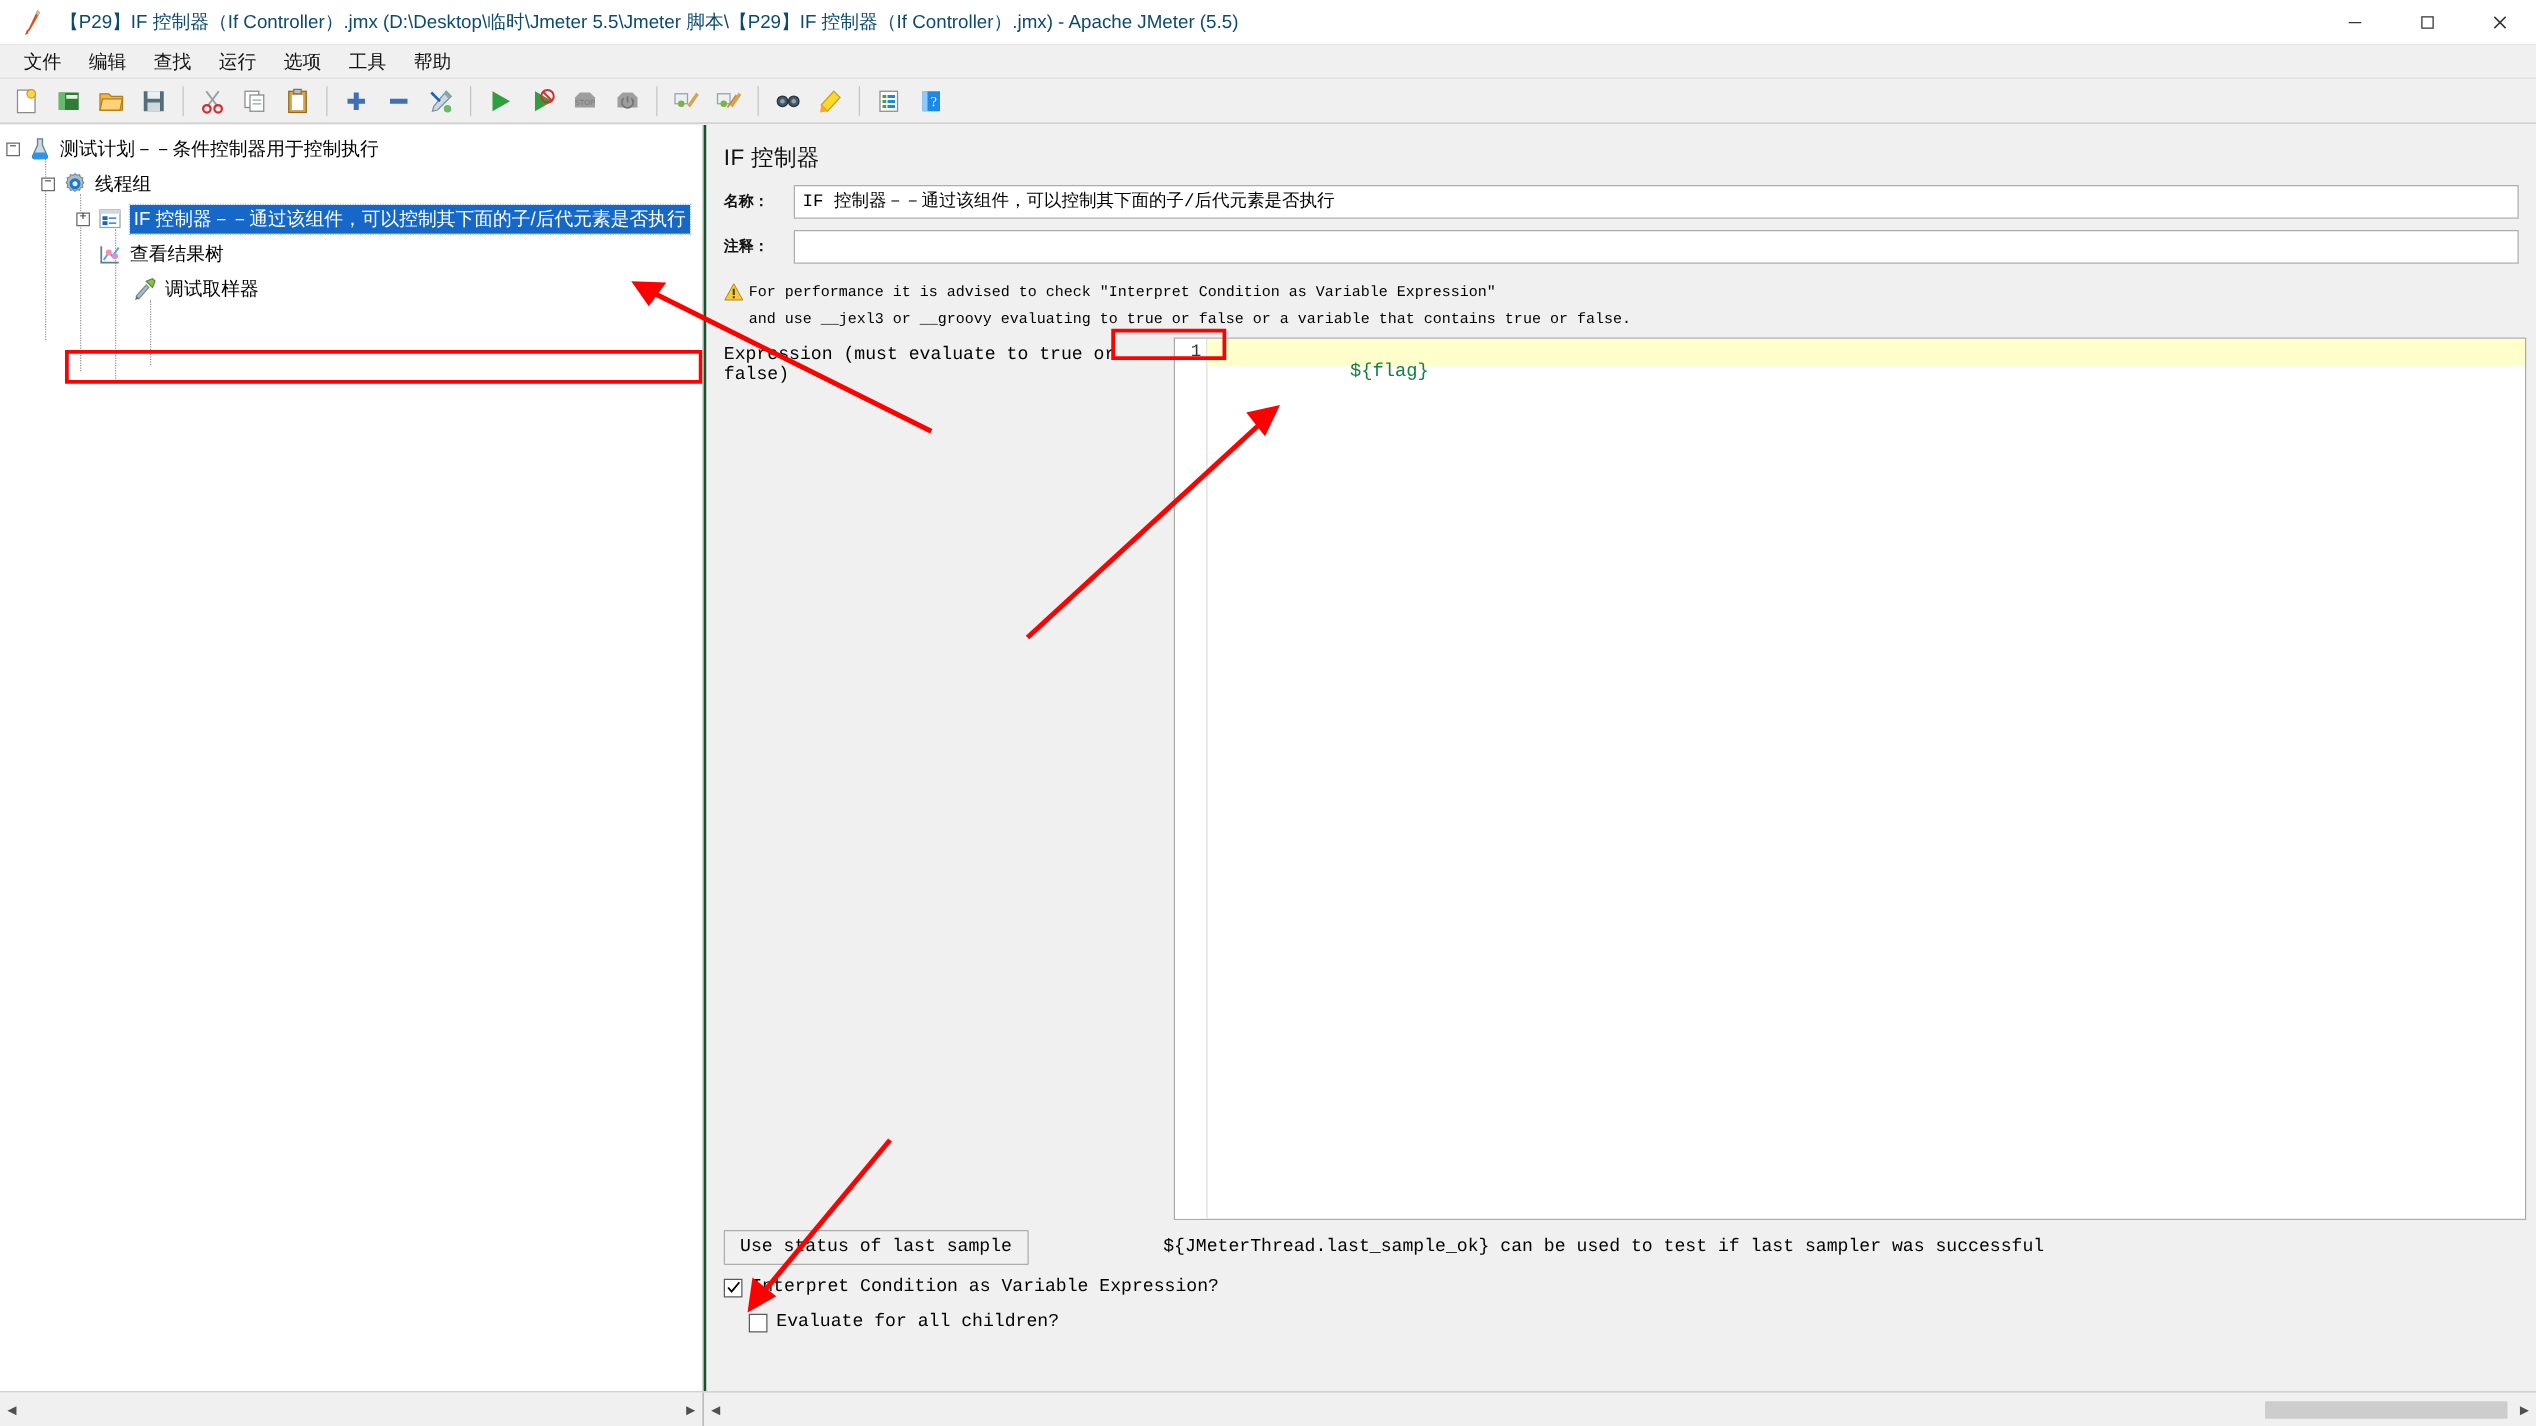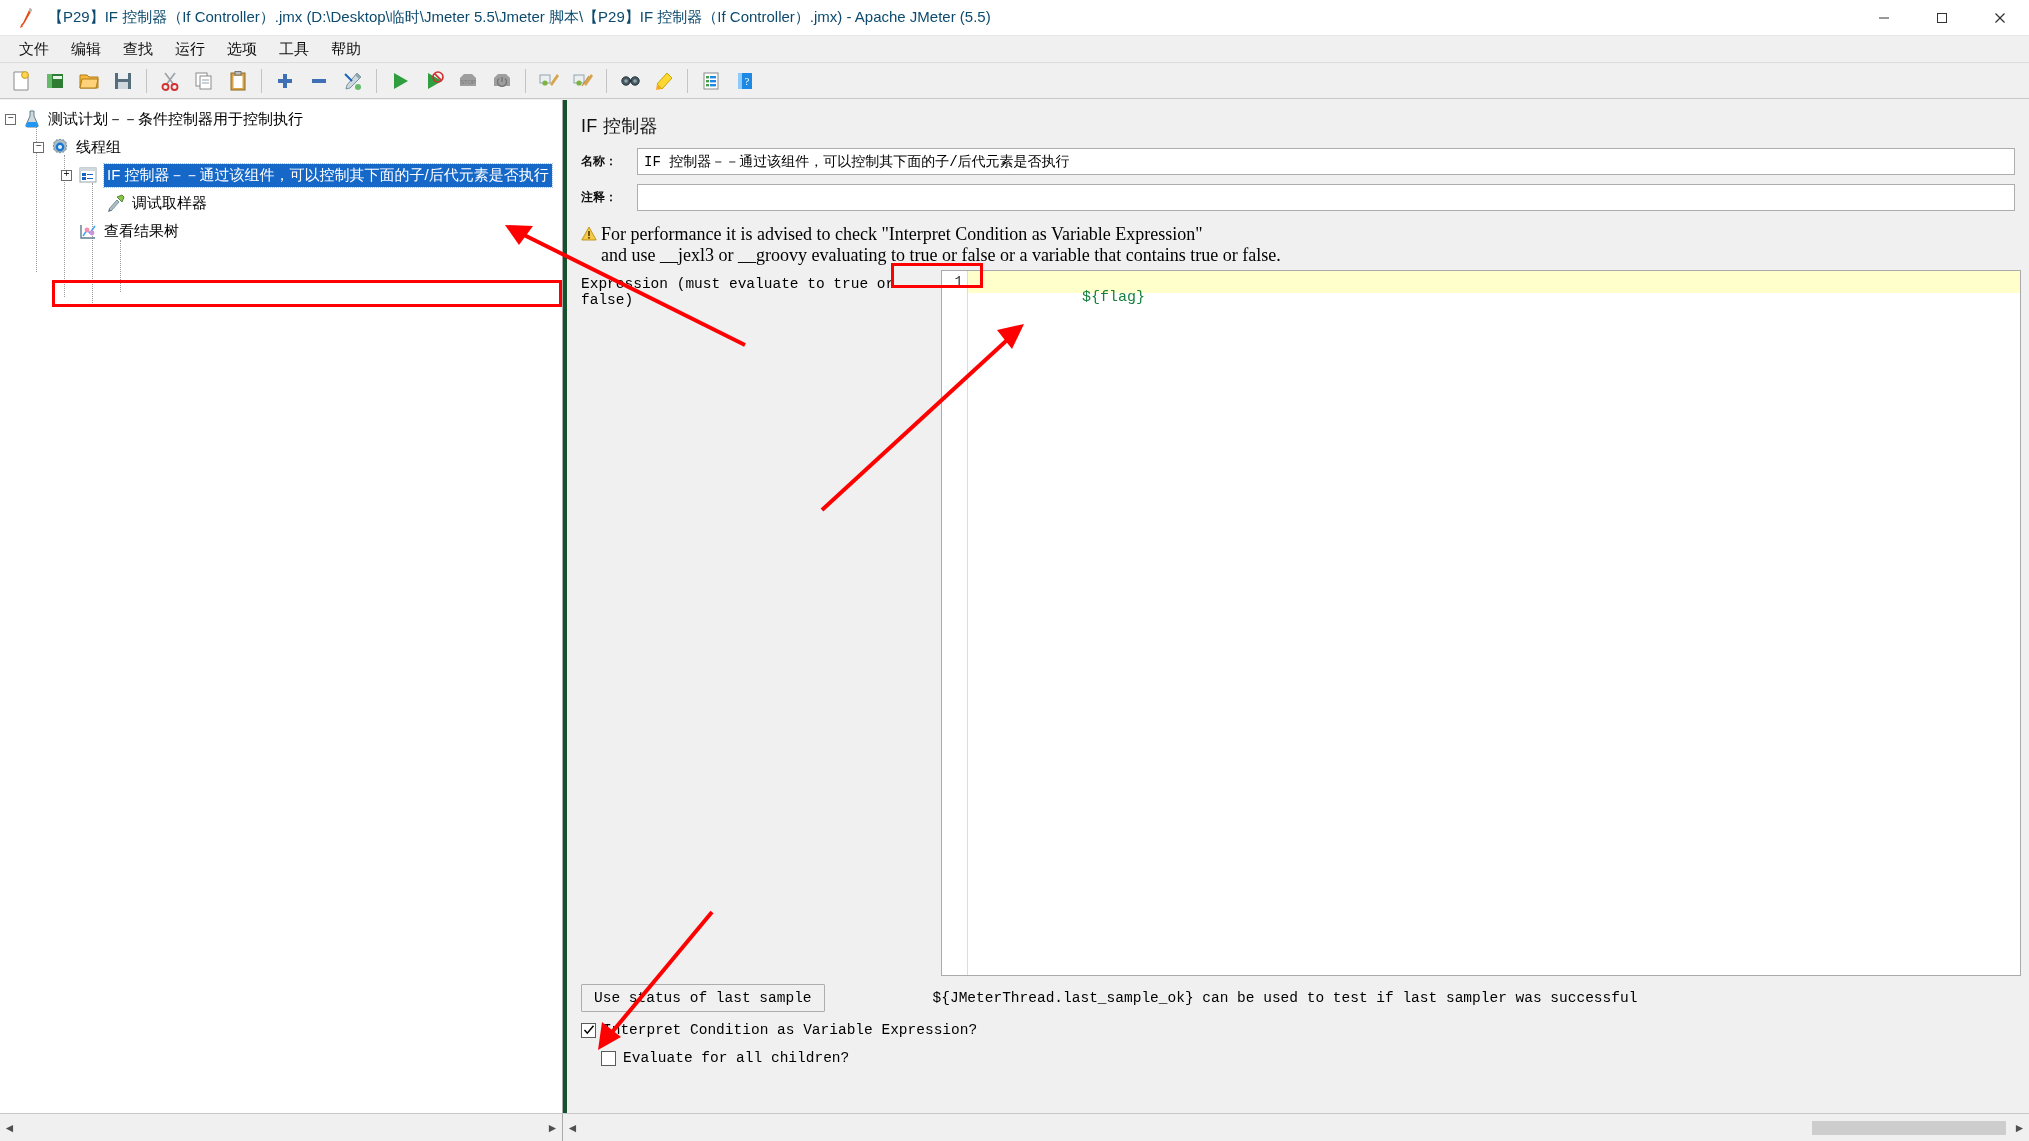--- a/index.html
+++ b/index.html
@@ -94,41 +94,41 @@
   .dots { position:absolute; border-left:1px dotted #9a9a9a; }
 
   
   .redbox {
     position:absolute; border:3px solid #ff0000; pointer-events:none;
   }
 
   
   .rightpane {
     flex:1; background:#f0f0f0; position:relative; overflow:hidden;
-    border-left:4px solid #14532d;
+    border-left:2px solid #14532d;
   }
   .panel-title {
     font-size:18px; color:#111; padding:14px 0 10px 14px;
     letter-spacing:0.3px;
   }
   .formrow { display:flex; align-items:center; padding:0 14px 0 14px; margin-bottom:9px; }
   .flabel { font-size:12px; width:56px; color:#111; flex:0 0 auto;font-weight:bold; }
   .finput {
     flex:1; height:27px; background:#fff; border:1px solid #adadad;
     font-size:14px; font-family:"Liberation Mono", monospace;
     color:#000; padding:3px 6px; line-height:20px;
     white-space:nowrap; overflow:hidden;
   }
   .warnblock {
     display:flex; align-items:flex-start; padding:4px 14px 2px 14px;
   }
   .warn-icon { width:20px; flex:0 0 auto; padding-top:2px; }
   .warn-text {
-    font-family:Liberation Serif, serif;
-    font-size:18px; color:#000; line-height:21px; white-space:pre;
+    font-family:Liberation Mono, monospace;
+    font-size:12px; color:#000; line-height:21px; white-space:pre;
   }
   .exprrow { display:flex; align-items:flex-start; padding:2px 0 0 14px; }
   .exprlabel {
     font-family:"Liberation Mono", monospace; font-size:14.5px;
     color:#000; width:360px; padding-top:6px; flex:0 0 auto;
   }
   .editor {
     flex:1; margin-right:8px; border:1px solid #aaa; background:#fff;
     height:706px; position:relative; display:flex; overflow:hidden;
   }
@@ -423,45 +423,45 @@
             <rect x="2" y="3" width="16" height="3" fill="#cfd8dc"></rect>
             <rect x="4" y="8" width="4" height="3" fill="#1565c0"></rect>
             <rect x="4" y="12" width="4" height="3" fill="#1565c0"></rect>
             <line x1="9" y1="9.5" x2="15" y2="9.5" stroke="#1565c0"></line>
             <line x1="9" y1="13.5" x2="15" y2="13.5" stroke="#1565c0"></line>
           </svg>
         </div>
         <span class="tlabel">IF 控制器－－通过该组件，可以控制其下面的子/后代元素是否执行</span>
       </div>
 
-      <div class="trow" style="padding-left:89px;">
-        <div class="handle-space"></div>
-        <div class="ticon">
-          <svg width="20" height="20" viewBox="0 0 20 20">
-            <path d="M3 16 L11 7 L13 9 L5 18 Z" fill="#b0bec5" stroke="#78909c"></path>
-            <path d="M11 4 L16 2 L18 4 L16 9 L13 6 Z" fill="#8bc34a" stroke="#558b2f"></path>
-            <path d="M3 16 L5 18 L2 19 Z" fill="#546e7a"></path>
-          </svg>
-        </div>
-        <span class="tlabel">调试取样器</span>
-      </div>
-
       <div class="trow" style="padding-left:61px;">
         <div class="handle-space"></div>
         <div class="ticon">
           <svg width="20" height="20" viewBox="0 0 20 20">
             <path d="M3 4 v13 h14" fill="none" stroke="#607d8b" stroke-width="1.4"></path>
             <path d="M5 15 L9 9 L12 12 L17 5" fill="none" stroke="#42a5f5" stroke-width="1.5"></path>
             <circle cx="9" cy="9" r="2.4" fill="#f48fb1"></circle>
             <circle cx="14" cy="12" r="2.4" fill="#ce93d8"></circle>
           </svg>
         </div>
         <span class="tlabel">查看结果树</span>
       </div>
 
+      <div class="trow" style="padding-left:89px;">
+        <div class="handle-space"></div>
+        <div class="ticon">
+          <svg width="20" height="20" viewBox="0 0 20 20">
+            <path d="M3 16 L11 7 L13 9 L5 18 Z" fill="#b0bec5" stroke="#78909c"></path>
+            <path d="M11 4 L16 2 L18 4 L16 9 L13 6 Z" fill="#8bc34a" stroke="#558b2f"></path>
+            <path d="M3 16 L5 18 L2 19 Z" fill="#546e7a"></path>
+          </svg>
+        </div>
+        <span class="tlabel">调试取样器</span>
+      </div>
+
     </div>
 
     <div class="redbox" style="left:52px; top:180px; width:510px; height:27px;"></div>
   </div>
 
   <div class="rightpane">
 
     <div class="panel-title">IF 控制器</div>
 
     <div class="formrow">

